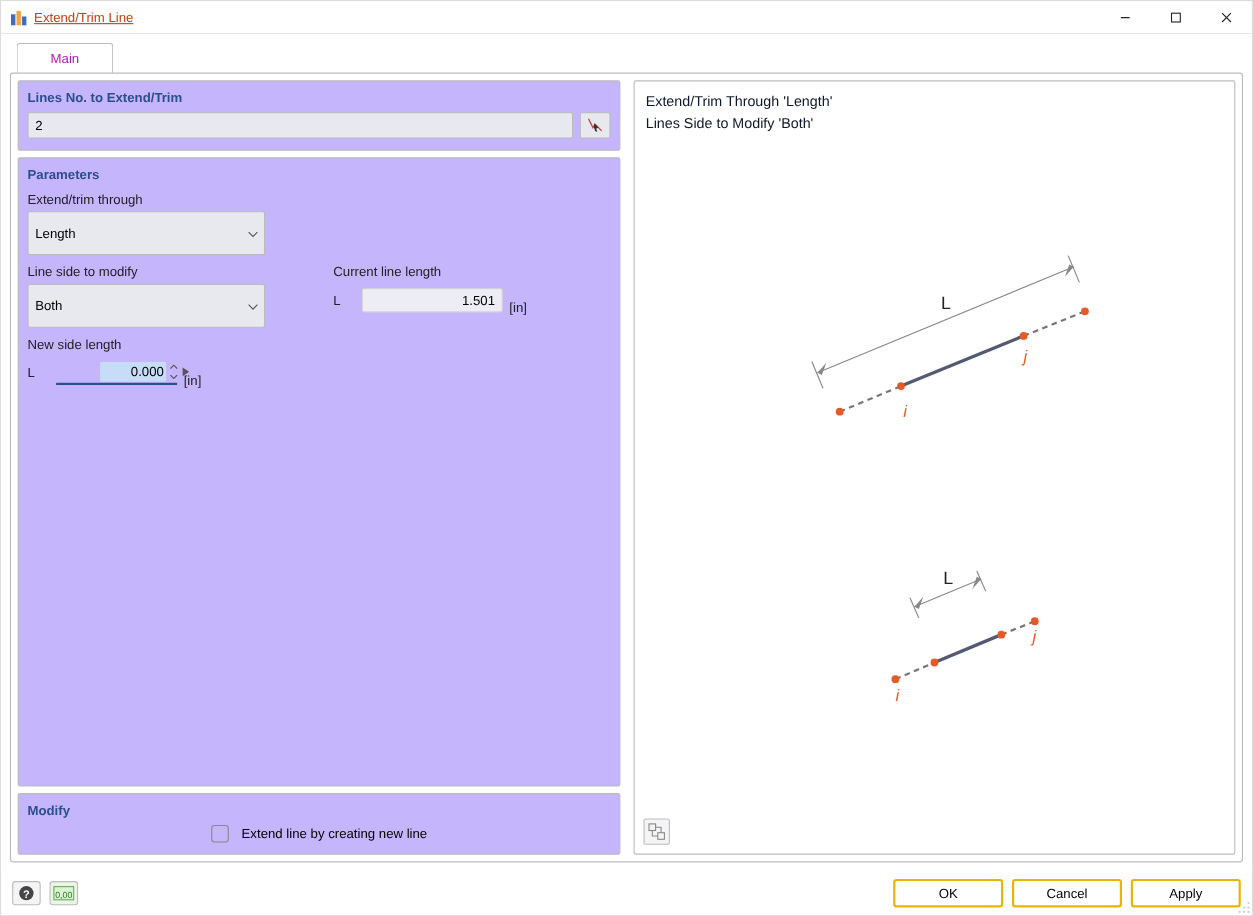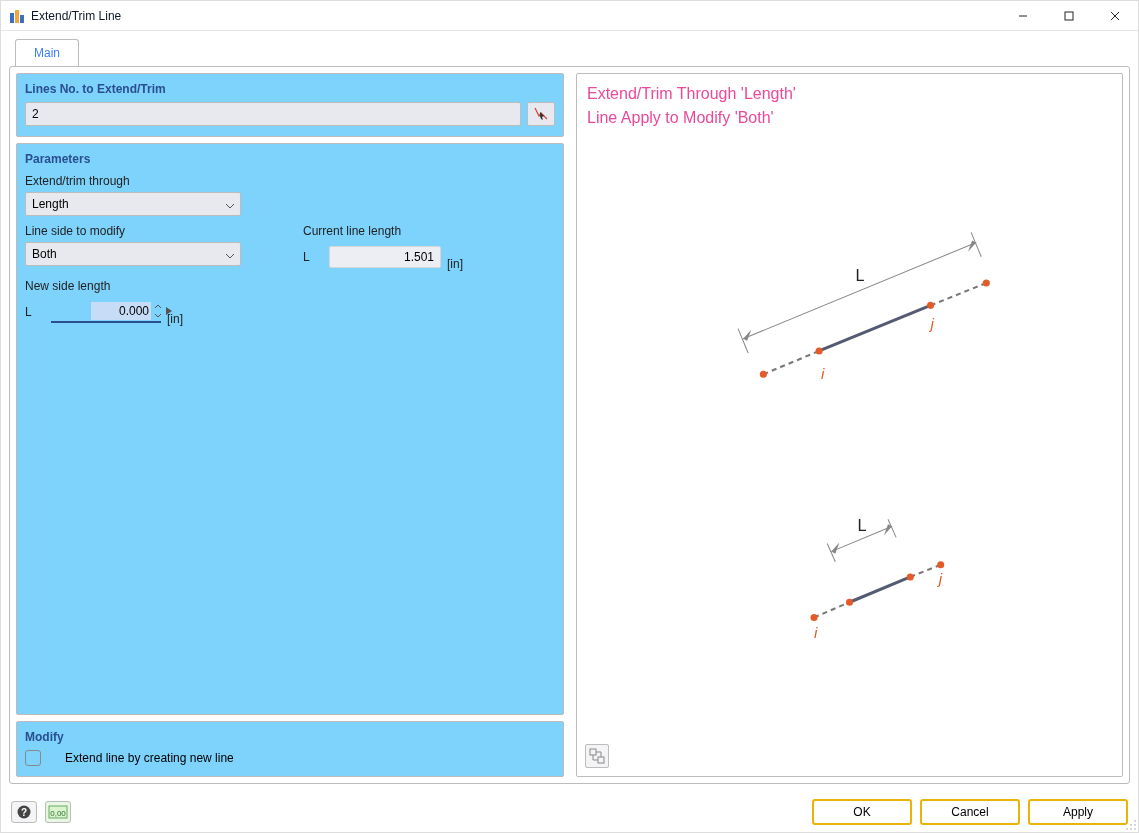--- a/index.html
+++ b/index.html
@@ -2,68 +2,68 @@
 <html><head>
 <meta charset="utf-8">
 <style>
   * { box-sizing: border-box; font-family: "Segoe UI", Tahoma, sans-serif; }
   html, body { margin: 0; padding: 0; background: #fff; height: 100%; }
   body { width: 1139px; height: 833px; display: flex; flex-direction: column; border: 1px solid #ddd; }
 
   
   .titlebar { height: 30px; display: flex; align-items: center; padding: 0 0 0 8px; border-bottom: 1px solid #e5e5e5; }
   .titlebar .app-icon { width: 16px; height: 16px; margin-right: 6px; display: inline-flex; }
-  .titlebar .title { font-size: 12px; color: #0f172a; flex: 1; }
+  .titlebar .title { font-size: 12px; color: #c2410c; flex: 1; text-decoration: underline; }
   .win-controls { display: flex; height: 100%; }
   .win-btn { width: 46px; height: 100%; display: flex; align-items: center; justify-content: center; cursor: pointer; }
   .win-btn svg { stroke: #222; }
 
   
   .content { flex: 1; display: flex; flex-direction: column; padding: 8px; background: #fff; }
 
   
   .tab-strip { display: flex; margin: 0 0 -1px 6px; }
-  .tab { font-size: 12px; color: #3b82f6; padding: 6px 18px; background: #fff; border: 1px solid #bcbcbc; border-bottom: 1px solid #fff; border-top-left-radius: 3px; border-top-right-radius: 3px; cursor: pointer; }
+  .tab { font-size: 12px; color: #a21caf; padding: 6px 30px; background: #fff; border: 1px solid #bcbcbc; border-bottom: 1px solid #fff; border-top-left-radius: 3px; border-top-right-radius: 3px; cursor: pointer; }
 
   
   .panels { flex: 1; display: flex; gap: 12px; border: 1px solid #bcbcbc; border-radius: 3px; padding: 6px; background: #fff; min-height: 0; }
   .left-col { width: 548px; display: flex; flex-direction: column; gap: 6px; }
   .right-col { flex: 1; border: 1px solid #bcbcbc; border-radius: 2px; background: #fff; position: relative; }
 
-  .group { border: 1px solid #bcbcbc; border-radius: 2px; background: #7dd3fc; padding: 8px 8px 10px 8px; }
+  .group { border: 1px solid #bcbcbc; border-radius: 2px; background: #c4b5fd; padding: 8px 8px 10px 8px; }
   .group-title { font-size: 12px; font-weight: 700; color: #2a4e8f; margin-bottom: 6px; }
 
   
   .lines-row { display: flex; gap: 6px; align-items: stretch; }
   .lines-input { flex: 1; height: 24px; font-size: 12px; padding: 0 6px; background: #e8e9ef; border: 1px solid #bcbcbc; border-radius: 2px; }
   .pick-btn { width: 28px; height: 24px; background: #e8e9ef; border: 1px solid #bcbcbc; border-radius: 2px; display: flex; align-items: center; justify-content: center; cursor: pointer; }
 
   
   .params-grid { display: grid; grid-template-columns: 1fr 1fr; column-gap: 26px; row-gap: 4px; }
   .field-label { font-size: 12px; color: #222; margin-top: 8px; margin-bottom: 4px; }
-  .select { height: 24px; width: 216px; font-size: 12px; padding: 0 6px; background: #e8e9ef; border: 1px solid #bcbcbc; border-radius: 2px; appearance: none; background-image: linear-gradient(#e8e9ef,#e8e9ef); position: relative; }
+  .select { height: 40px; width: 216px; font-size: 12px; padding: 0 6px; background: #e8e9ef; border: 1px solid #bcbcbc; border-radius: 2px; appearance: none; background-image: linear-gradient(#e8e9ef,#e8e9ef); position: relative; }
   .select-wrap { position: relative; width: 216px; }
   .select-caret { position: absolute; right: 6px; top: 50%; transform: translateY(-50%); pointer-events: none; }
   .inline-row { display: flex; align-items: center; gap: 6px; }
   .inline-label { font-size: 12px; color: #222; width: 20px; }
-  .ro-input { height: 22px; width: 112px; font-size: 12px; text-align: right; padding: 0 6px; background: #edeef3; border: 1px solid #d6d6d6; border-radius: 2px; }
+  .ro-input { height: 22px; width: 128px; font-size: 12px; text-align: right; padding: 0 6px; background: #edeef3; border: 1px solid #d6d6d6; border-radius: 2px; }
   .unit { font-size: 12px; color: #222; margin-top: 15px; }
   .spinner-field { position: relative; width: 110px; height: 22px; border-bottom: 2px solid #2a4e8f; display: flex; align-items: center; }
   .spinner-field input { width: 60px; height: 18px; text-align: right; font-size: 12px; border: none; outline: none; margin-left: 40px; background: #c7dcf6; }
   .spinner-ctrls { display: flex; flex-direction: column; margin-left: 2px; }
   .spinner-ctrls div { width: 10px; height: 9px; display: flex; align-items: center; justify-content: center; cursor: pointer; }
   .spinner-play { width: 12px; height: 18px; display: flex; align-items: center; justify-content: center; cursor: pointer; margin-left: 2px; }
 
   .params-group { flex: 1; }
-  .options-group .check-row { display: flex; align-items: center; gap: 24px; margin-top: 6px; }
+  .options-group .check-row { display: flex; align-items: center; gap: 12px; margin-top: 6px; justify-content: center; }
   .check { width: 16px; height: 16px; border: 1px solid #888; border-radius: 3px; cursor: pointer; }
   .check-label { font-size: 12px; }
 
   
-  .preview-text { font-size: 16px; color: #ec4899; padding: 8px 10px 0 10px; line-height: 1.5; }
+  .preview-text { font-size: 13px; color: #0f172a; padding: 8px 10px 0 10px; line-height: 1.5; }
   .preview-canvas { position: absolute; inset: 52px 6px 42px 6px; }
   .corner-icon { position: absolute; left: 8px; bottom: 8px; width: 24px; height: 24px; border: 1px solid #bcbcbc; border-radius: 2px; display: flex; align-items: center; justify-content: center; cursor: pointer; background: #f4f4f6; }
 
   
   .bottom { height: 40px; display: flex; align-items: center; padding: 0 10px; gap: 8px; }
   .bottom .left-tools { display: flex; gap: 8px; }
   .bottom .tool-btn { width: 26px; height: 22px; border: 1px solid #bcbcbc; border-radius: 3px; display: flex; align-items: center; justify-content: center; cursor: pointer; background: #f4f4f6; }
   .bottom .spacer { flex: 1; }
   .btn { min-width: 100px; height: 26px; font-size: 12px; border: 2px solid #eab308; border-radius: 3px; background: #fff; cursor: pointer; }
   .resize-grip { position: absolute; right: 2px; bottom: 2px; width: 12px; height: 12px; opacity: .5; }
@@ -191,21 +191,21 @@
           <div class="check"></div>
           <span class="check-label">Extend line by creating new line</span>
         </div>
       </div>
 
     </div>
 
     <div class="right-col">
       <div class="preview-text">
         <div>Extend/Trim Through 'Length'</div>
-        <div>Line Apply to Modify 'Both'</div>
+        <div>Lines Side to Modify 'Both'</div>
       </div>
 
       <div class="preview-canvas">
         <svg width="100%" height="100%" viewBox="0 0 520 600">
 
           <g>
 
             <line x1="155" y1="210" x2="385" y2="115" stroke="#888" stroke-width="1"></line>
             <path d="M155 210 L163 201 L159 212 Z" fill="#888"></path>
             <path d="M385 115 L377 124 L381 113 Z" fill="#888"></path>

